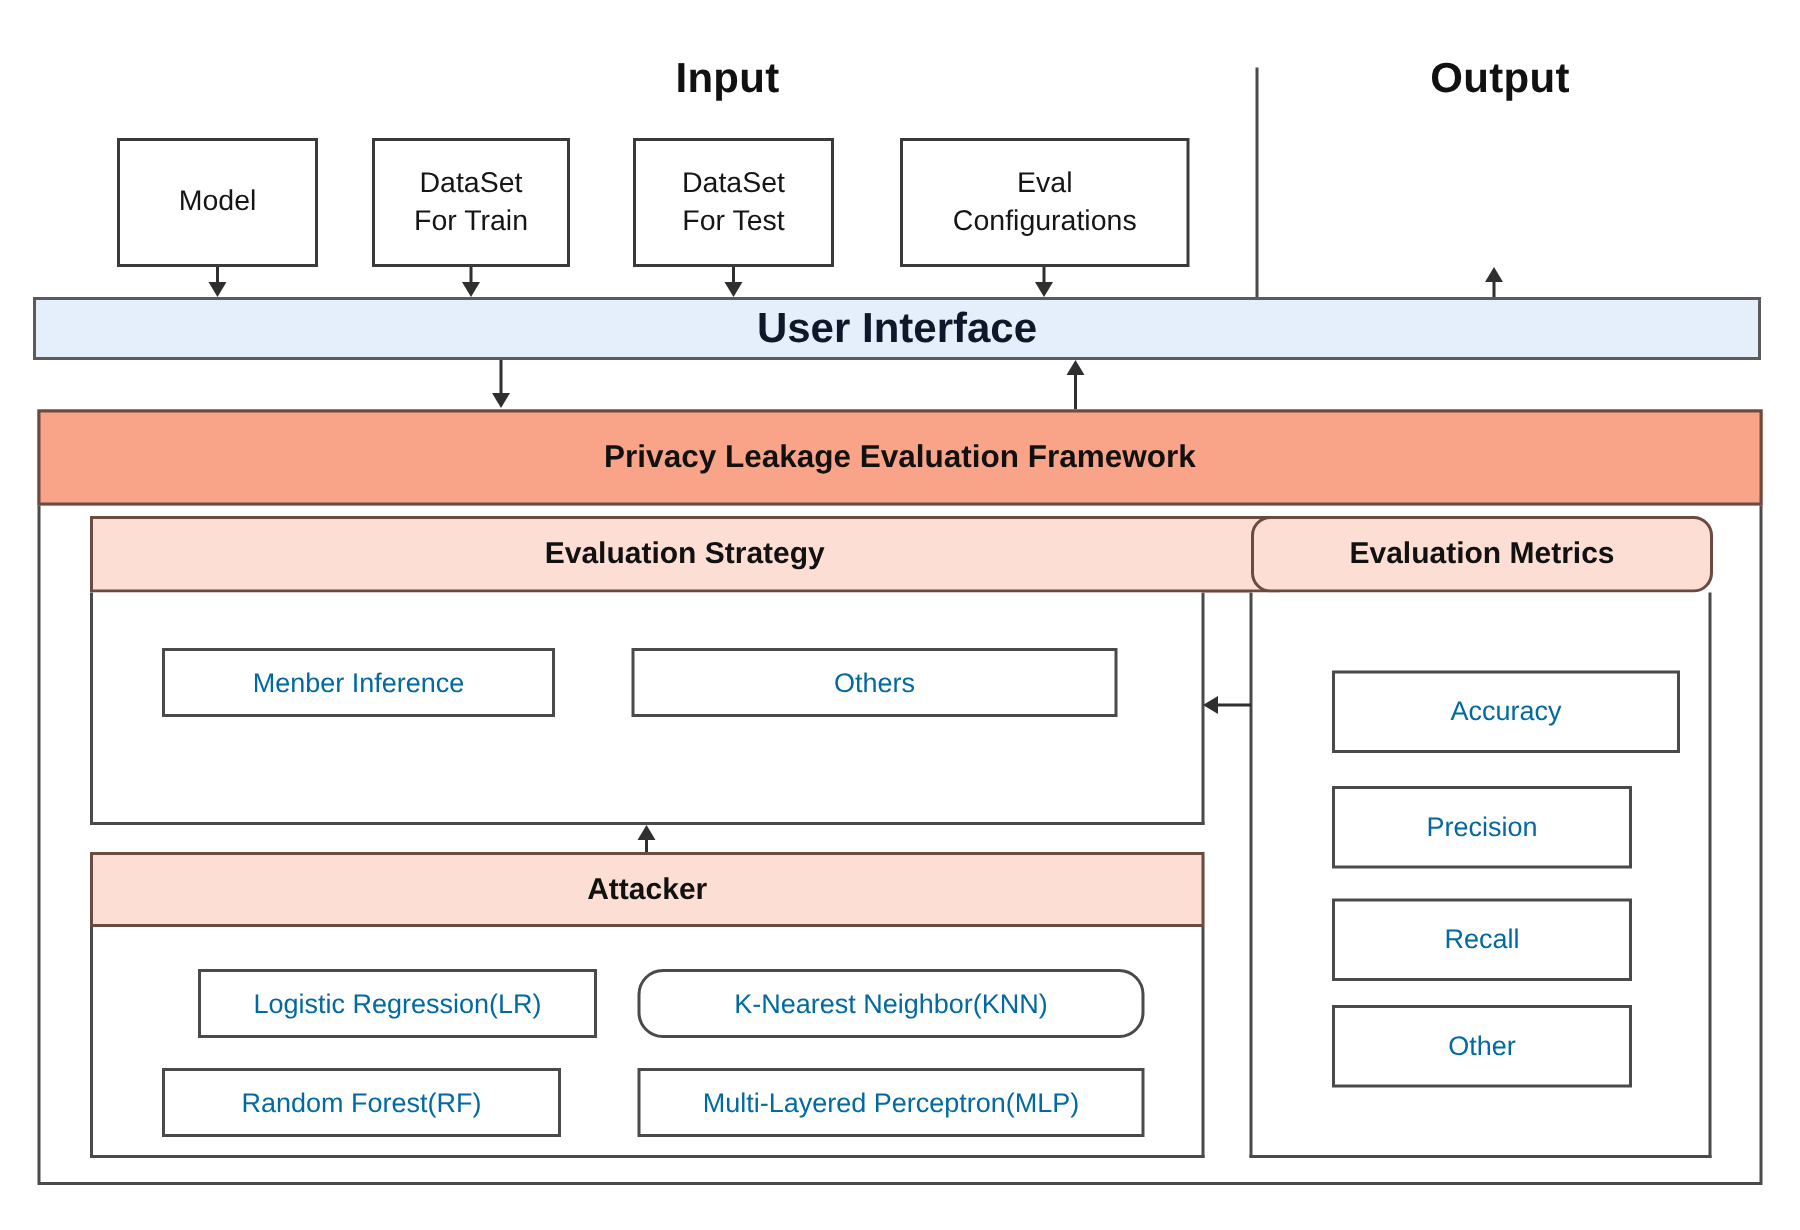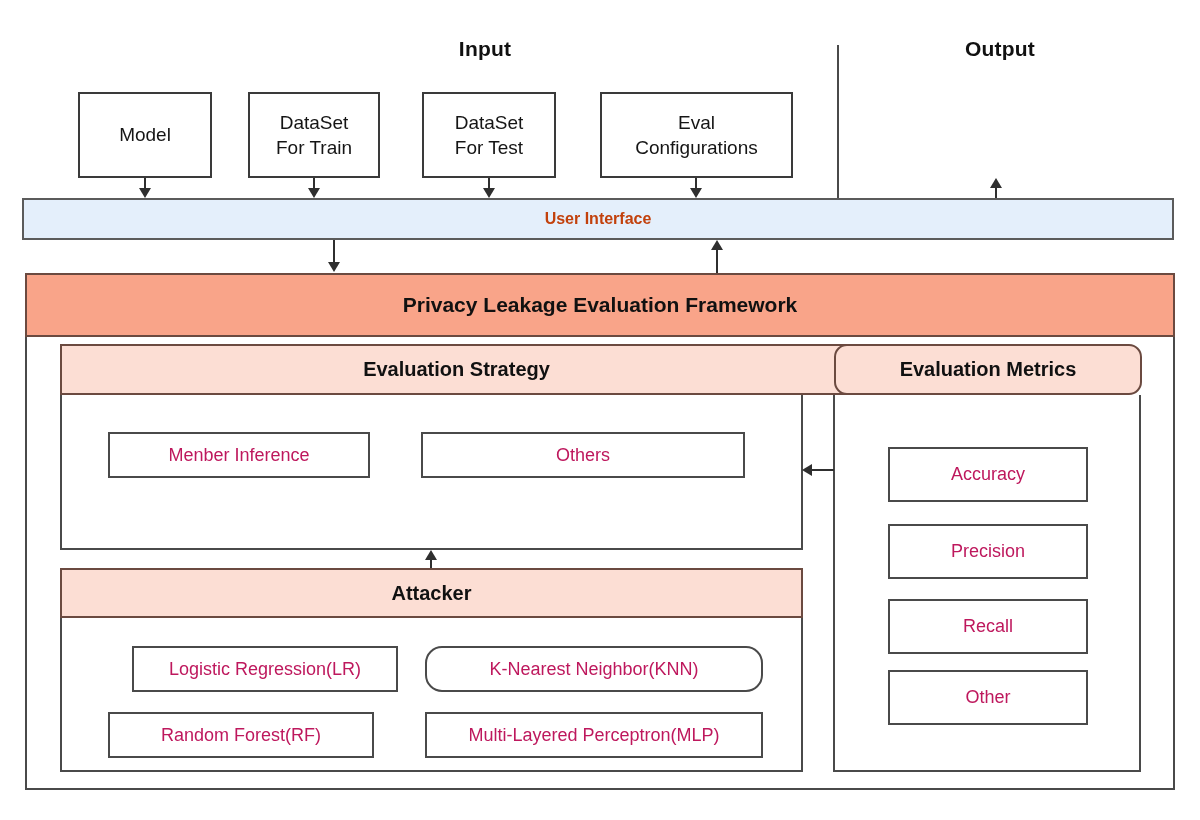--- a/index.html
+++ b/index.html
@@ -17,21 +17,21 @@
     height: 820px;
     background: #ffffff;
     overflow: hidden;
   }
 
   
   .abs { position: absolute; box-sizing: border-box; }
 
   
   .section-title {
-    font-size: 21px;
+    font-size: 28px;
     font-weight: bold;
     text-align: center;
     letter-spacing: 0.2px;
     line-height: 1;
     color: #111111;
   }
 
   
   .io-box {
     border: 2px solid #3a3a3a;
@@ -52,23 +52,23 @@
     width: 2px;
   }
 
   
   .ui-bar {
     border: 2px solid #5b5b5b;
     background: #e4effb;
     display: flex;
     align-items: center;
     justify-content: center;
-    font-size: 16px;
-    font-weight: bold;
-    color: #c2410c;
+    font-size: 28px;
+    font-weight: bold;
+    color: #0f172a;
   }
 
   
   .framework-outer {
     border: 2px solid #4a4a4a;
     background: #ffffff;
   }
   .framework-header {
     border: 2px solid #6b4a40;
     background: #f9a489;
@@ -99,21 +99,21 @@
 
   
   .item-box {
     border: 2px solid #4a4a4a;
     background: #ffffff;
     display: flex;
     align-items: center;
     justify-content: center;
     text-align: center;
     font-size: 18px;
-    color: #be185d;
+    color: #0369a1;
     padding: 0 4px;
   }
 
   
   .conn-v { background: #2f2f2f; width: 2px; }
   .conn-h { background: #2f2f2f; height: 2px; }
   .arrow-head { width: 0; height: 0; }
   .arrow-down {
     border-left: 6px solid transparent;
     border-right: 6px solid transparent;
@@ -189,21 +189,21 @@
   <div class="abs panel-body" style="left:60px; top:618px; width:743px; height:154px;"></div>
 
   <div class="abs item-box" style="left:108px; top:646px; width:266px; height:46px;margin-left:24px;">Logistic Regression(LR)</div>
   <div class="abs item-box" style="left:425px; top:646px; width:338px; height:46px;border-radius:17px;">K-Nearest Neighbor(KNN)</div>
   <div class="abs item-box" style="left:425px; top:712px; width:338px; height:46px;">Multi-Layered Perceptron(MLP)</div>
   <div class="abs item-box" style="left:108px; top:712px; width:266px; height:46px;">Random Forest(RF)</div>
 
   <div class="abs panel-header" style="left:834px; top:344px; width:308px; height:51px;border-radius:13px;">Evaluation Metrics</div>
   <div class="abs panel-body" style="left:833px; top:395px; width:308px; height:377px;"></div>
 
-  <div class="abs item-box" style="left:888px; top:447px; width:200px; height:55px;">Accuracy</div>
+  <div class="abs item-box" style="left:888px; top:447px; width:232px; height:55px;">Accuracy</div>
   <div class="abs item-box" style="left:888px; top:524px; width:200px; height:55px;">Precision</div>
   <div class="abs item-box" style="left:888px; top:599px; width:200px; height:55px;">Recall</div>
   <div class="abs item-box" style="left:888px; top:670px; width:200px; height:55px;">Other</div>
 
   <div class="abs conn-h" style="left:812px; top:469px; width:22px;"></div>
   <div class="abs arrow-head arrow-left" style="left:802px; top:464px;"></div>
 
 </div>
 
 </body></html>

